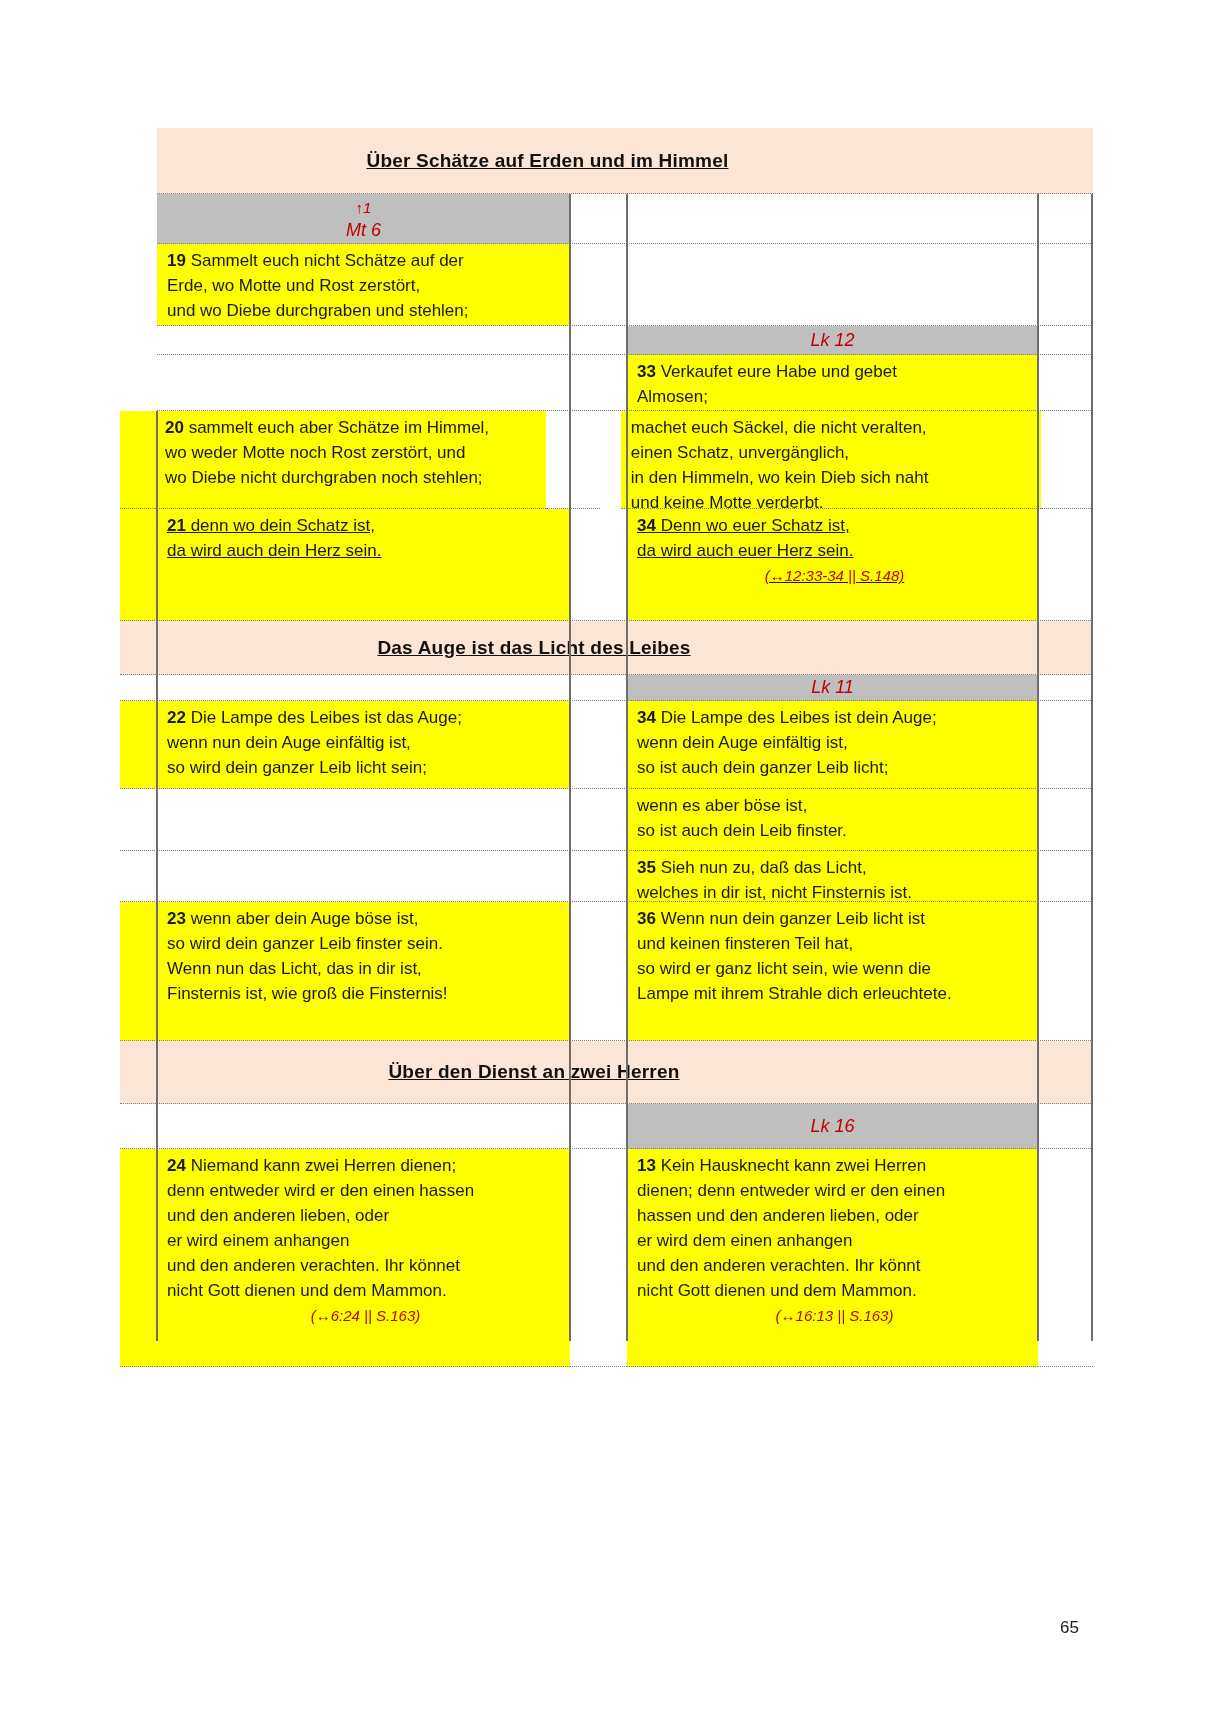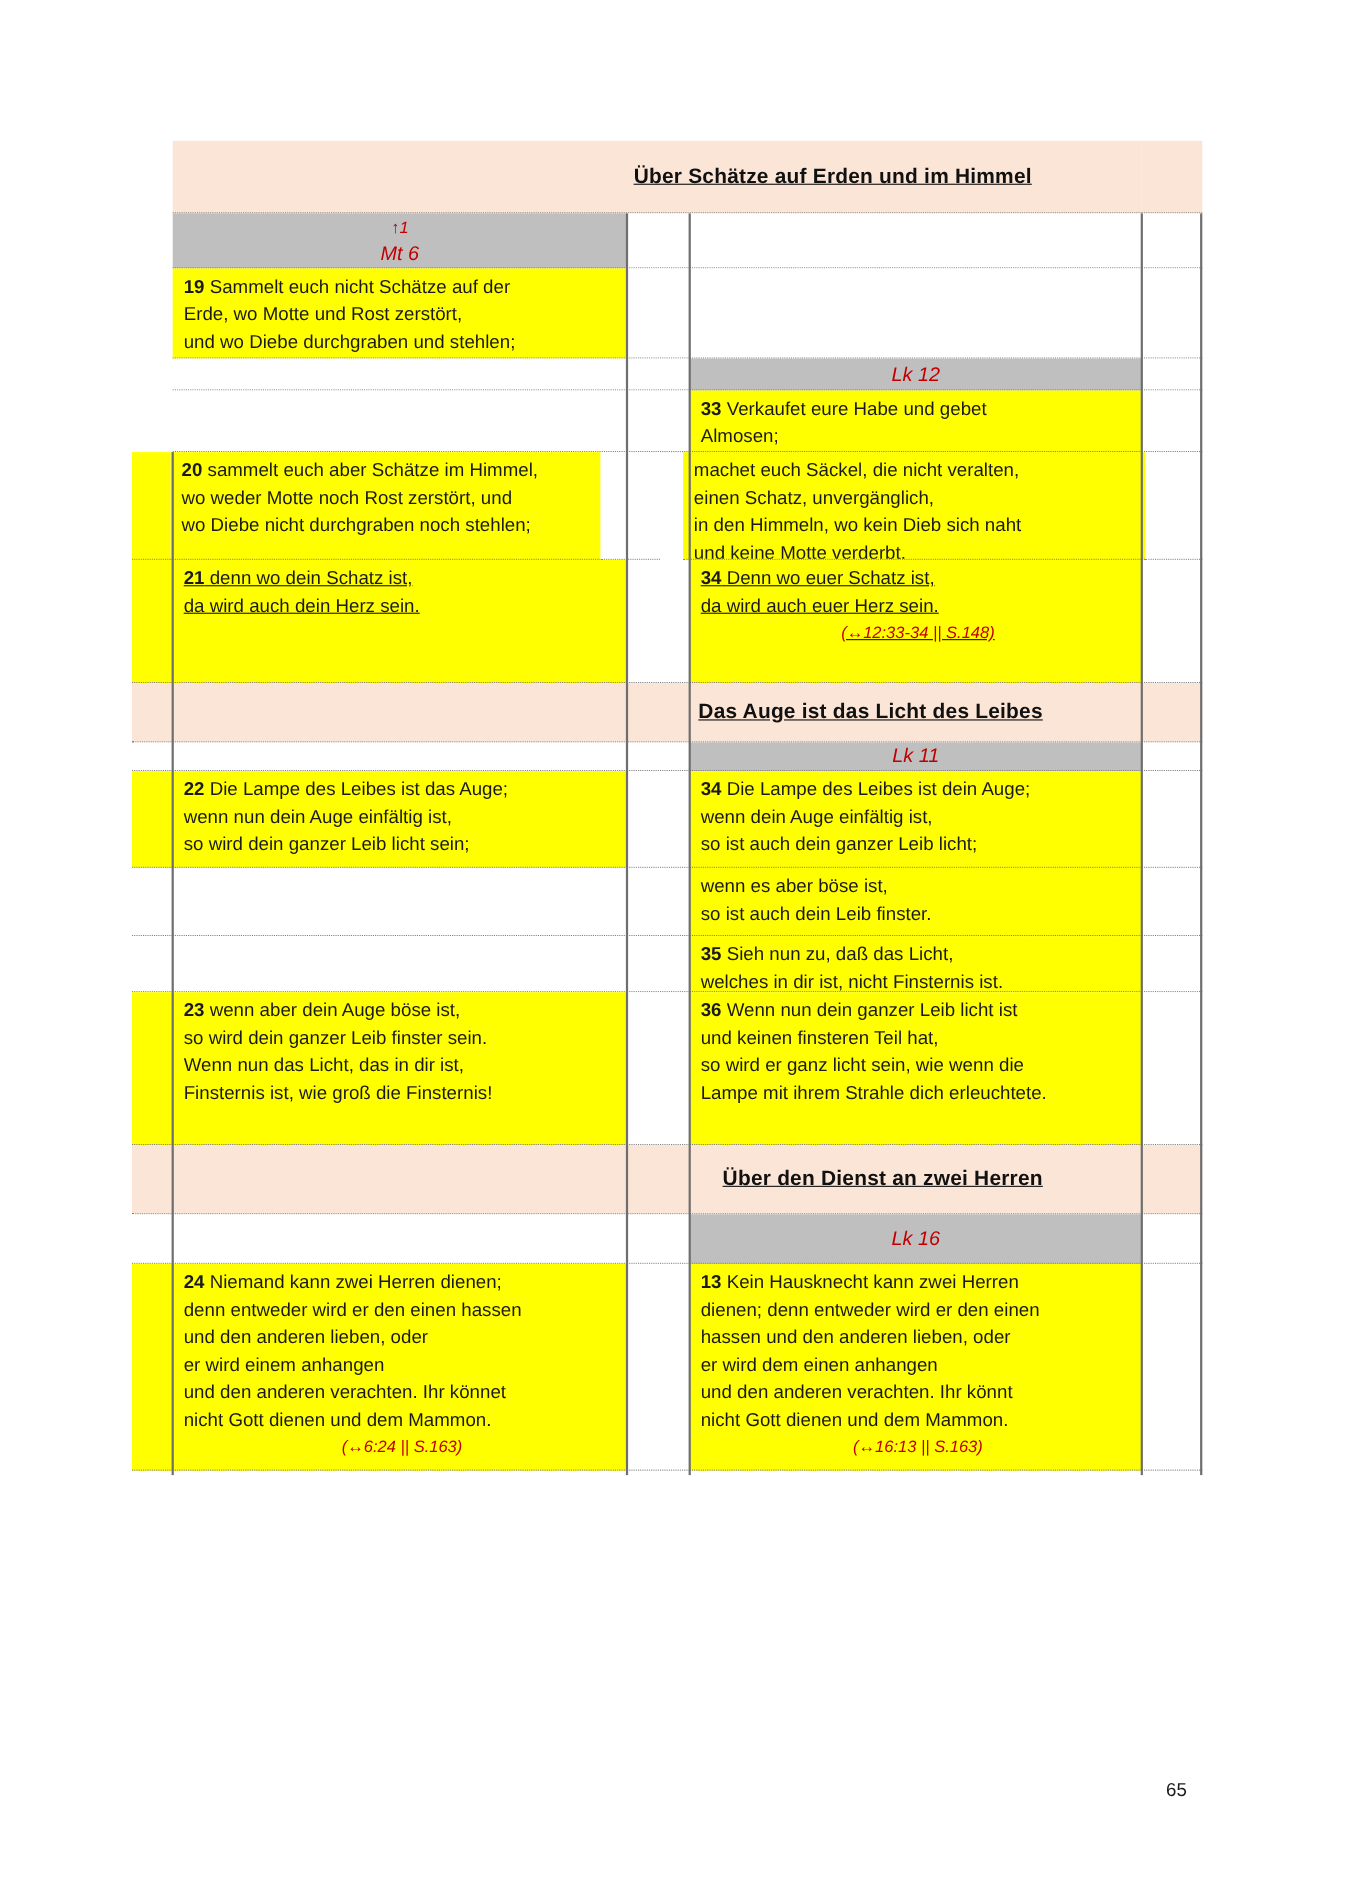--- a/index.html
+++ b/index.html
@@ -15,21 +15,21 @@
     position:absolute;left:120px;top:128px;width:973px;
   }
   .trow{display:flex;}
   .cell{height:100%;border-bottom:1px dotted #7f7f7f;overflow:hidden;}
   .cell.noborder{border-bottom:none;}
   .bg-yellow{background:#ffff00;}
   .bg-gray{background:#bfbfbf;}
   .bg-peach{background:#fbe5d6;}
   .bg-white{background:#ffffff;}
   .bg-none{background:transparent;}
-  .title-main,.title-full{display:flex;align-items:center;justify-content:flex-end;}
+  .title-main,.title-full{display:flex;align-items:center;justify-content:center;}
   .title-main{padding-right:100px;}
   .title-full{padding-right:90px;}
   .sec-title{
     font-size:19px;font-weight:bold;text-decoration:underline;
     color:#111;letter-spacing:.2px;
   }
   .colhead{
     display:flex;flex-direction:column;justify-content:center;align-items:center;
     color:#c00000;font-style:italic;font-size:18px;line-height:23px;
   }
@@ -236,21 +236,21 @@
     </div>
     <div class="trow" style="height: 45px;">
       <div class="cell bg-white" style="width: 37px;"></div>
       <div class="cell bg-white" style="width: 413px;"></div>
       <div class="cell bg-white" style="width: 57px;"></div>
       <div class="cell bg-gray colhead" style="width: 411px;">
         <div class="headline">Lk 16</div>
       </div>
       <div class="cell bg-white" style="width: 55px;"></div>
     </div>
-    <div class="trow" style="height: 188px;">
+    <div class="trow" style="height: 218px;">
       <div class="cell bg-yellow" style="width: 37px;"></div>
       <div class="cell bg-yellow" style="width: 413px;">
         <div class="textwrap">
           <div class="tline"><b>24</b> Niemand kann zwei Herren dienen;</div>
           <div class="tline">denn entweder wird er den einen hassen</div>
           <div class="tline">und den anderen lieben, oder</div>
           <div class="tline">er wird einem anhangen</div>
           <div class="tline">und den anderen verachten. Ihr könnet</div>
           <div class="tline">nicht Gott dienen und dem Mammon.</div>
           <div class="ref">(↔6:24 || S.163)</div>

